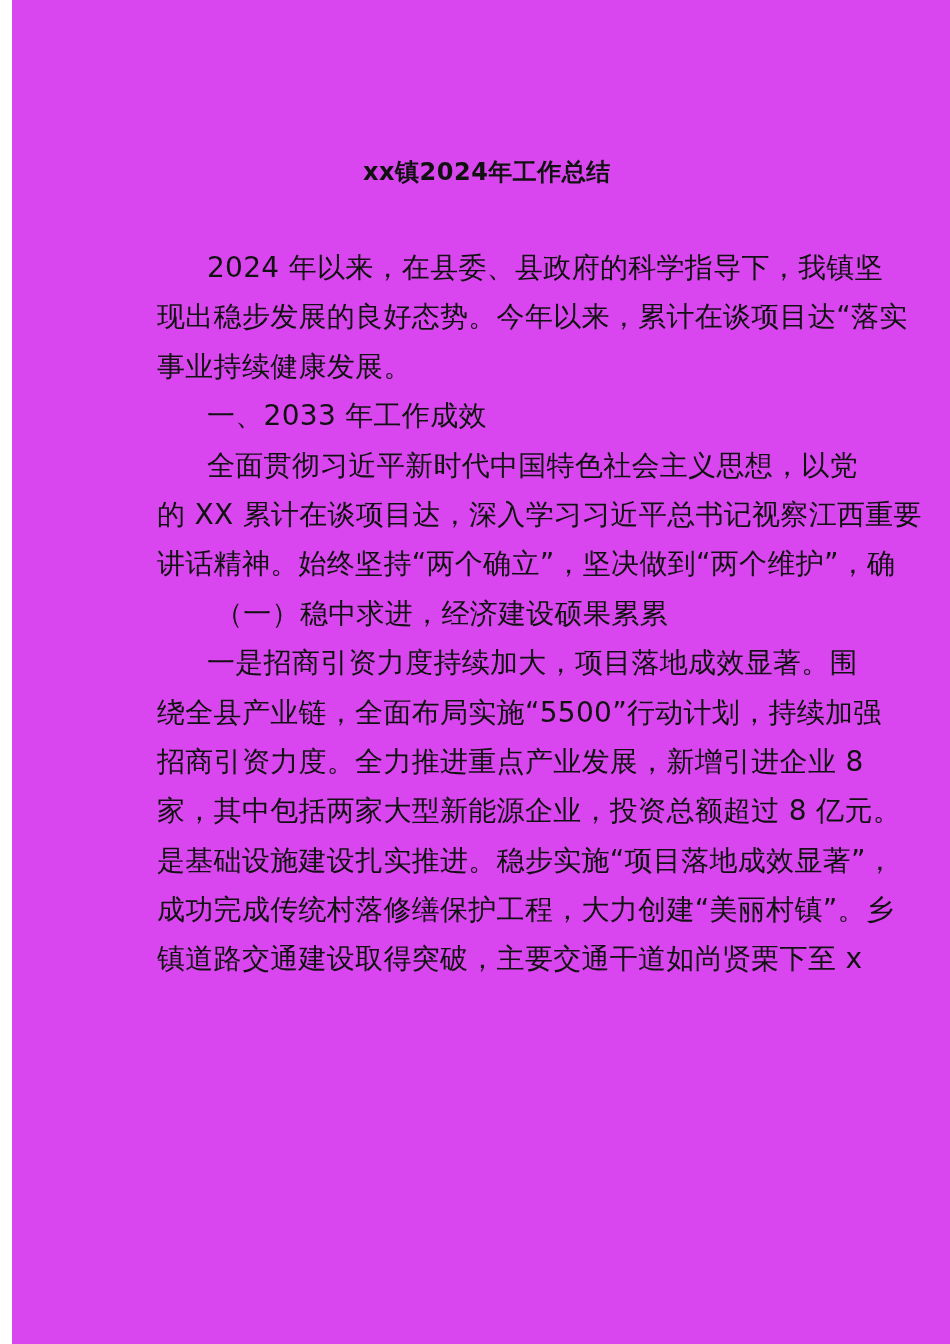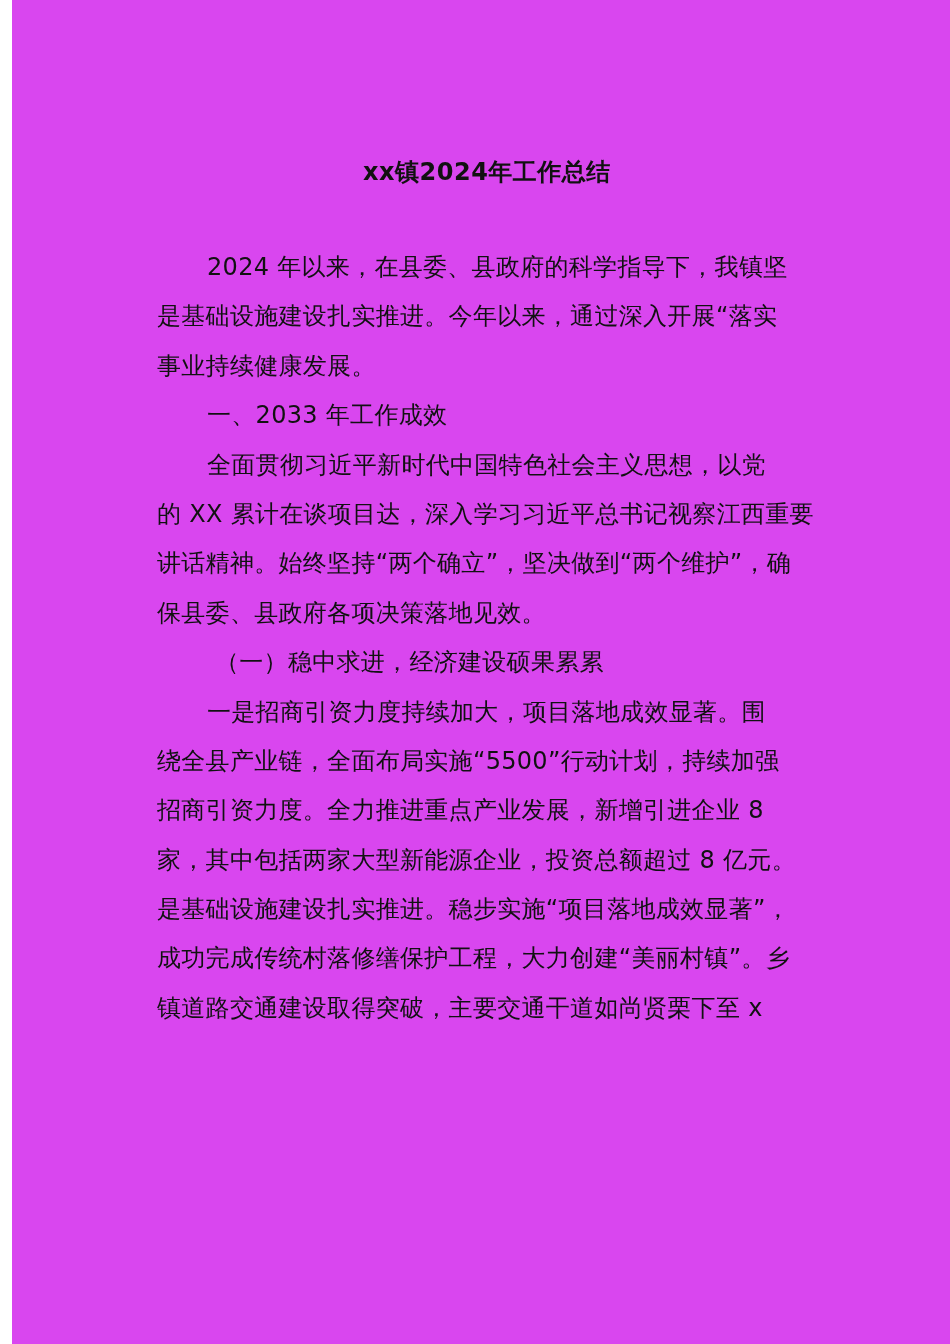--- a/index.html
+++ b/index.html
@@ -36,51 +36,50 @@
     }
     .body {
       position: absolute;
       left: 145px;
       top: 243px;
       width: 690px;
     }
     .line {
       height: 49.4px;
       line-height: 49.4px;
-      font-size: 24px;
+      font-size: 28px;
       white-space: nowrap;
       letter-spacing: 0.3px;
     }
     .indent {
       padding-left: 50px;
     }
     .indent-sub {
       padding-left: 58px;
     }
   </style>
 </head>
 <body>
 
 <div class="page">
   <div class="title">xx镇2024年工作总结</div>
 
   <div class="body">
     <div>
       <div class="line indent">2024 年以来，在县委、县政府的科学指导下，我镇坚</div>
-      <div class="line">是基础设施建设扎实推进。今年以来，通过深入开展“落实</div>
+      <div class="line">现出稳步发展的良好态势。今年以来，累计在谈项目达“落实</div>
       <div class="line">事业持续健康发展。</div>
     </div>
 
     <div class="line indent">一、2033 年工作成效</div>
 
     <div>
       <div class="line indent">全面贯彻习近平新时代中国特色社会主义思想，以党</div>
       <div class="line">的 XX 累计在谈项目达，深入学习习近平总书记视察江西重要</div>
       <div class="line">讲话精神。始终坚持“两个确立”，坚决做到“两个维护”，确</div>
-      <div class="line">保县委、县政府各项决策落地见效。</div>
     </div>
 
     <div class="line indent-sub">（一）稳中求进，经济建设硕果累累</div>
 
     <div>
       <div class="line indent">一是招商引资力度持续加大，项目落地成效显著。围</div>
       <div class="line">绕全县产业链，全面布局实施“5500”行动计划，持续加强</div>
       <div class="line">招商引资力度。全力推进重点产业发展，新增引进企业 8</div>
       <div class="line">家，其中包括两家大型新能源企业，投资总额超过 8 亿元。</div>
       <div class="line">是基础设施建设扎实推进。稳步实施“项目落地成效显著”，</div>

